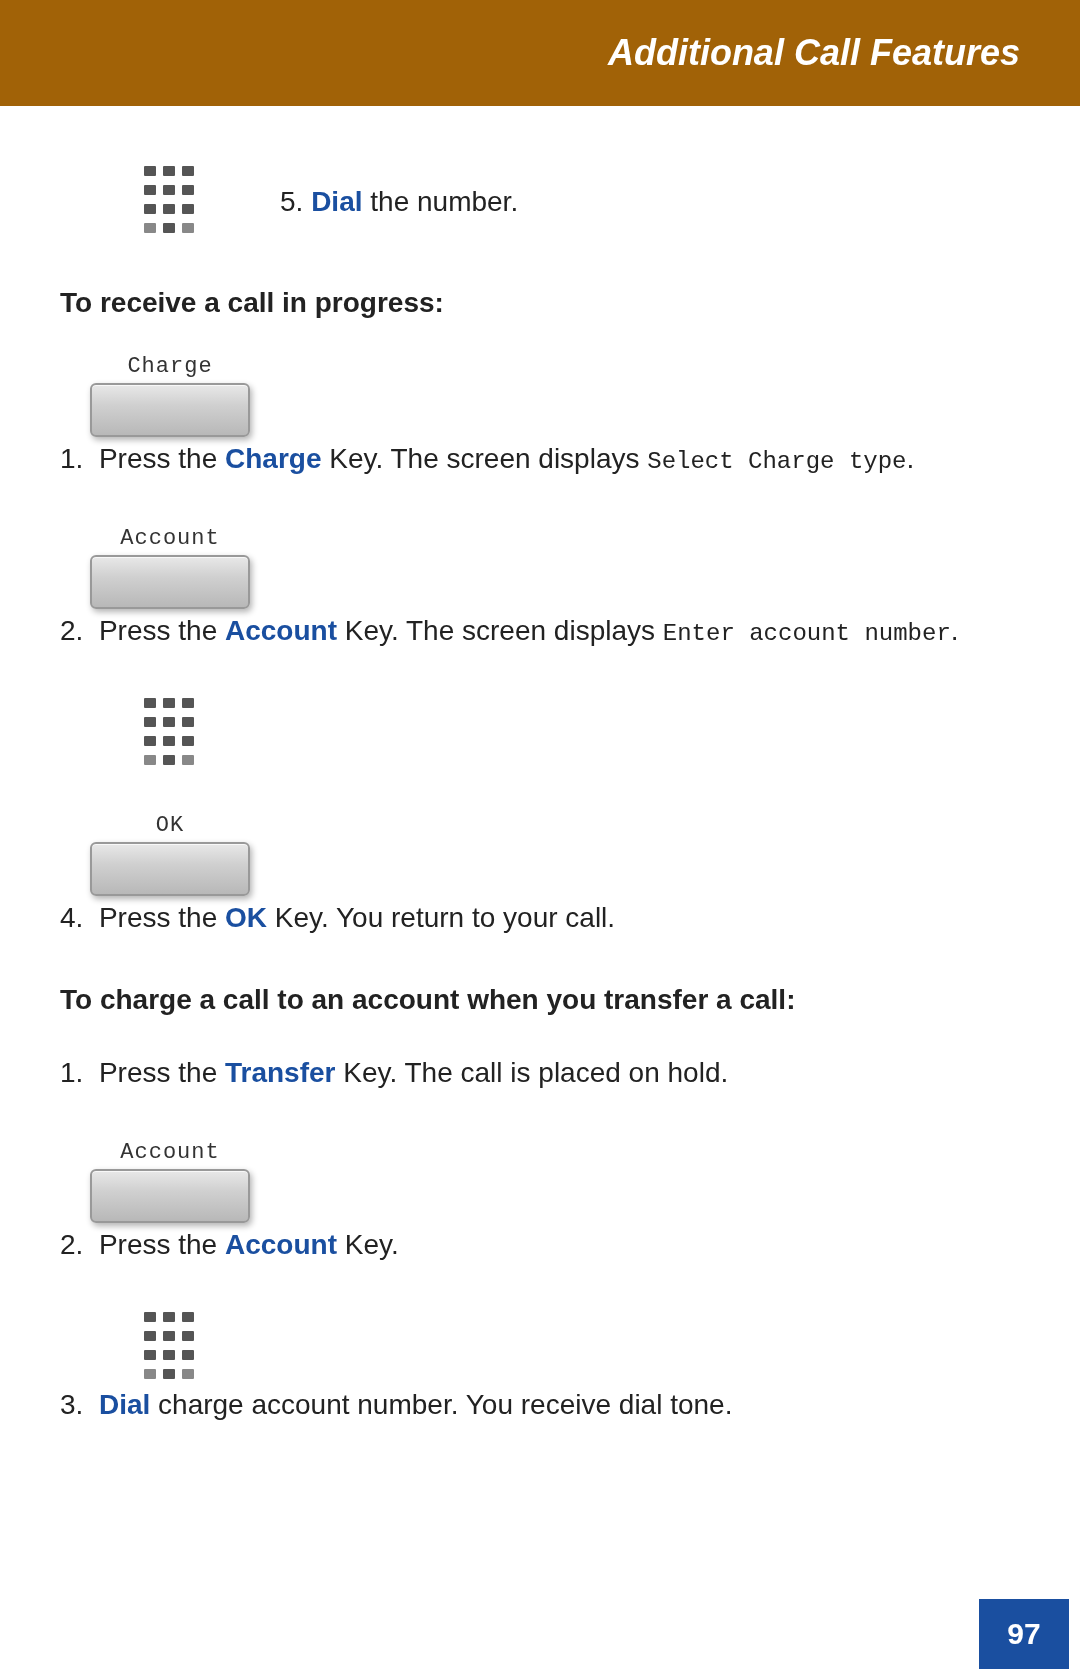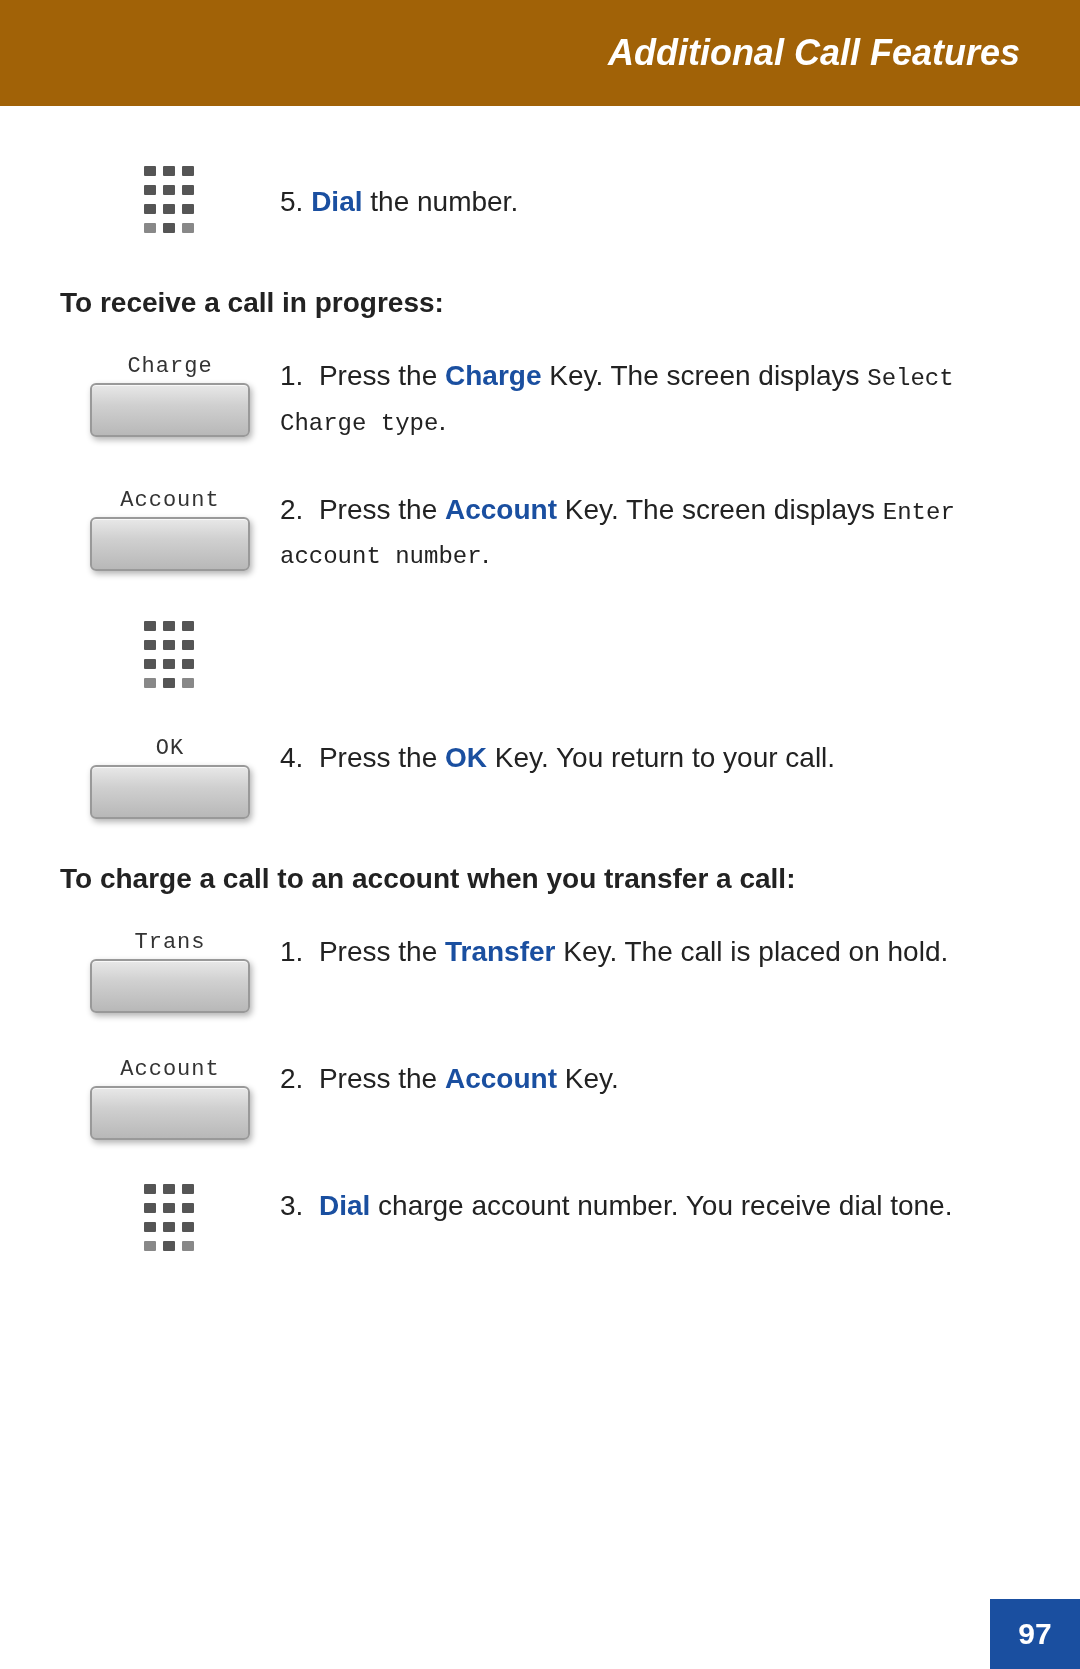--- a/index.html
+++ b/index.html
@@ -119,27 +119,28 @@
     .mono {
       font-family: 'Courier New', monospace;
       font-size: 24px;
     }
 
     
     .instruction-row {
       display: flex;
       align-items: flex-start;
       margin-bottom: 44px;
+      flex-direction: column;
     }
 
     
     .page-number-box {
       position: absolute;
       bottom: 0;
-      right: 0;
+      right: 11px;
       width: 90px;
       height: 70px;
       background: #1a4fa0;
       display: flex;
       align-items: center;
       justify-content: center;
       color: #ffffff;
       font-size: 30px;
       font-weight: bold;
     }
@@ -235,26 +236,20 @@
       <div class="step-content">
         <span>4.&nbsp;&nbsp;</span>Press the <span class="blue-link">OK</span> Key. You return to your call.
       </div>
     </div>
   </div>
 
   <div class="section-block">
     <div class="section-header">To charge a call to an account when you transfer a call:</div>
 
     <div class="instruction-row">
-      <div class="icon-area">
-        <div class="key-button">
-          <span class="key-label">Trans</span>
-          <div class="key-rect"></div>
-        </div>
-      </div>
       <div class="step-content">
         <span>1.&nbsp;&nbsp;</span>Press the <span class="blue-link">Transfer</span> Key. The call is placed on hold.
       </div>
     </div>
 
     <div class="instruction-row">
       <div class="icon-area">
         <div class="key-button">
           <span class="key-label">Account</span>
           <div class="key-rect"></div>

